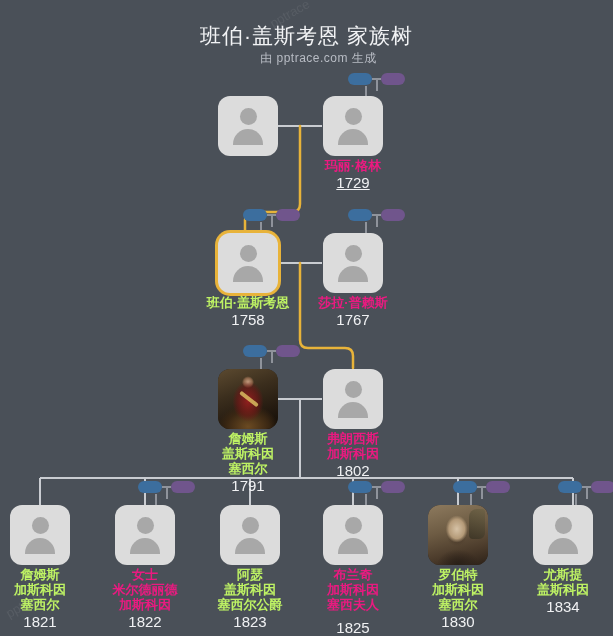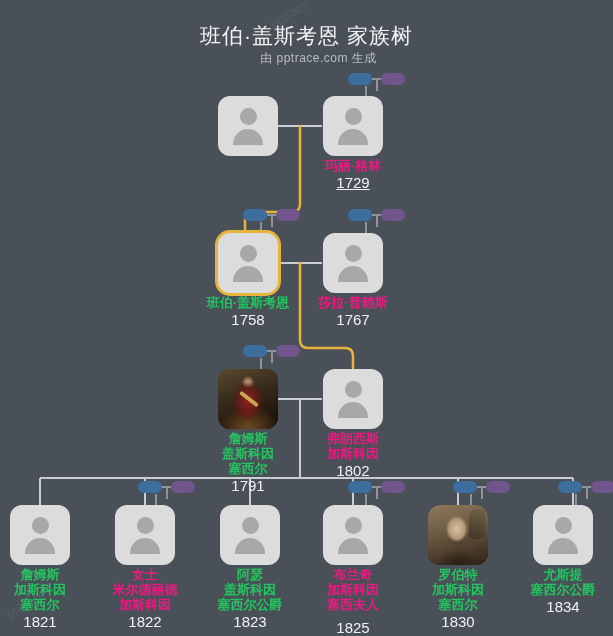--- a/index.html
+++ b/index.html
@@ -62,21 +62,21 @@
   .pname{
     position:absolute;
     top:62px;left:50%;
     transform:translateX(-50%);
     text-align:center;
     font-size:13px;
     line-height:15px;
     white-space:nowrap;
     font-weight:bold;
   }
-  .pname.m{color:#22c55e;}
+  .pname.m{color:#bef264;}
   .pname.f{color:#ea1a80;}
   .pyear{
     position:absolute;
     left:50%;
     transform:translateX(-50%);
     text-align:center;
     color:#f0f1f3;
     font-size:15px;
     white-space:nowrap;
   }
@@ -346,17 +346,17 @@
     <div class="pill-bar"></div>
     <div class="pill purple"></div>
     <div class="pill-stem"></div>
   </div>
   <div class="node" style="left:533px;top:505px;width:60px;">
     <div class="avatar">
       <div class="head"></div>
       <div class="body"></div>
     </div>
     <div class="pname m" style="white-space:pre;">尤斯提
-塞西尔公爵</div>
+盖斯科因</div>
     <div class="pyear" style="top:93px;">1834</div>
   </div>
 
 </div>
 
 </body></html>

